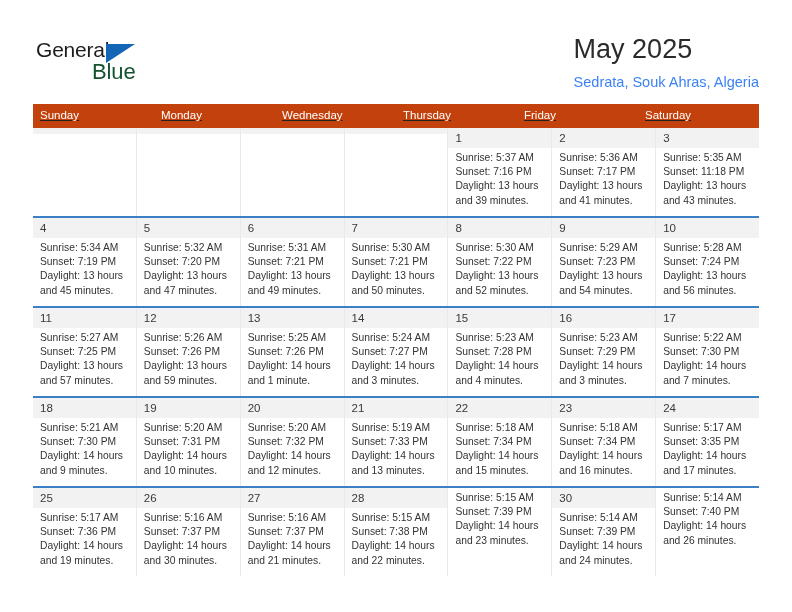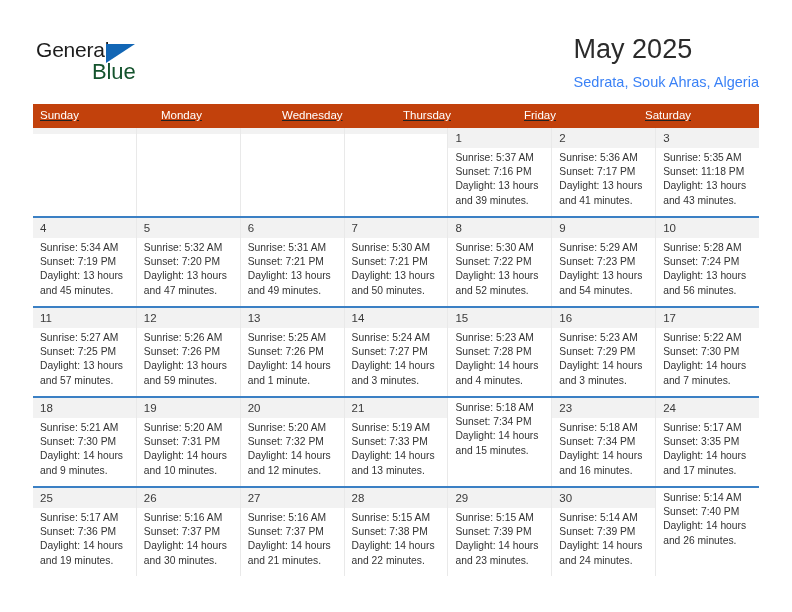--- a/index.html
+++ b/index.html
@@ -404,20 +404,21 @@
       <div class="day">
         <span class="day-number">21</span>
         <div class="day-lines">
           <div class="day-line">Sunrise: 5:19 AM</div>
           <div class="day-line">Sunset: 7:33 PM</div>
           <div class="day-line">Daylight: 14 hours</div>
           <div class="day-line">and 13 minutes.</div>
         </div>
       </div>
       <div class="day">
+        <span class="day-number">22</span>
         <div class="day-lines">
           <div class="day-line">Sunrise: 5:18 AM</div>
           <div class="day-line">Sunset: 7:34 PM</div>
           <div class="day-line">Daylight: 14 hours</div>
           <div class="day-line">and 15 minutes.</div>
         </div>
       </div>
       <div class="day">
         <span class="day-number">23</span>
         <div class="day-lines">
@@ -469,21 +470,20 @@
       <div class="day">
         <span class="day-number">28</span>
         <div class="day-lines">
           <div class="day-line">Sunrise: 5:15 AM</div>
           <div class="day-line">Sunset: 7:38 PM</div>
           <div class="day-line">Daylight: 14 hours</div>
           <div class="day-line">and 22 minutes.</div>
         </div>
       </div>
       <div class="day">
-        <span class="day-number">29</span>
         <div class="day-lines">
           <div class="day-line">Sunrise: 5:15 AM</div>
           <div class="day-line">Sunset: 7:39 PM</div>
           <div class="day-line">Daylight: 14 hours</div>
           <div class="day-line">and 23 minutes.</div>
         </div>
       </div>
       <div class="day">
         <span class="day-number">30</span>
         <div class="day-lines">

